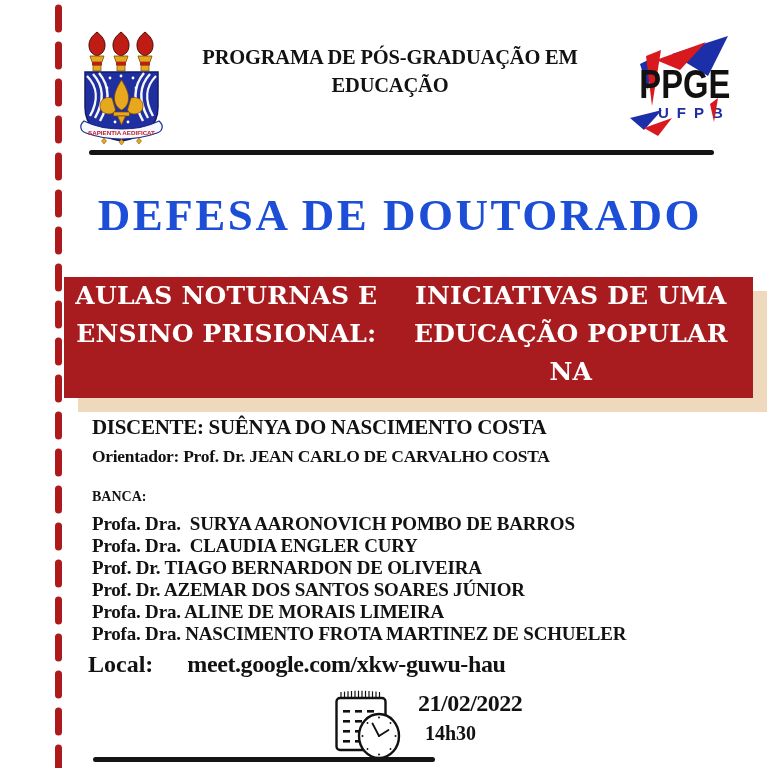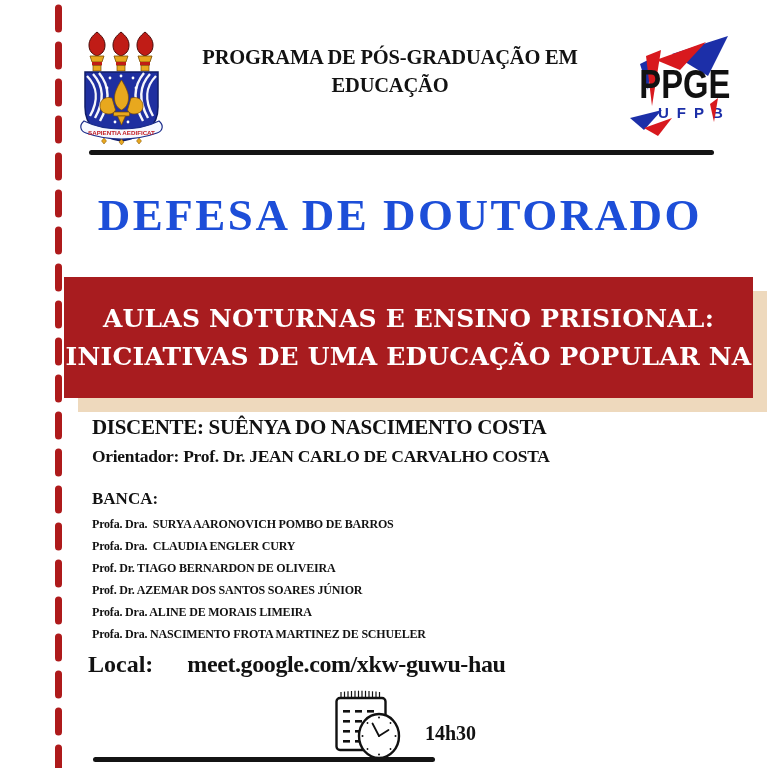--- a/index.html
+++ b/index.html
@@ -12,28 +12,28 @@
   .header-text{position:absolute;left:168px;top:44px;width:444px;text-align:center;
                font-weight:bold;font-size:20.5px;line-height:27.5px;letter-spacing:-0.2px;color:#121212;}
 
   .rule{position:absolute;left:89px;top:150px;width:625px;height:5px;background:#141414;border-radius:3px;}
 
   .event-title{position:absolute;left:80px;top:189px;width:640px;text-align:center;
                font-weight:bold;font-size:45px;letter-spacing:2.5px;color:#1d4ed8;}
 
   .banner-shadow{position:absolute;left:78px;top:291px;width:689px;height:121px;}
   .banner{position:absolute;left:64px;top:277px;width:689px;height:121px;
-          display:flex;flex-direction:column;justify-content:center;text-align:center;
+          display:flex;flex-direction:row;justify-content:center;text-align:center;
           font-family:"DejaVu Serif",serif;font-weight:bold;font-size:25px;line-height:38px;
           color:#ffffff;letter-spacing:0.2px;}
 
   .discente{position:absolute;left:92px;top:415px;font-weight:bold;font-size:21px;letter-spacing:-0.3px;}
   .orientador{position:absolute;left:92px;top:446px;font-weight:bold;font-size:17.5px;letter-spacing:-0.3px;}
-  .banca-label{position:absolute;left:92px;top:489px;font-weight:bold;font-size:17px;}
-  .banca-list{position:absolute;left:92px;top:513px;font-weight:bold;font-size:12px;
+  .banca-label{position:absolute;left:92px;top:489px;font-weight:bold;font-size:14px;}
+  .banca-list{position:absolute;left:92px;top:513px;font-weight:bold;font-size:19px;
               line-height:22px;letter-spacing:-0.2px;}
   .banca-list div{white-space:pre;}
 
   .local-row{position:absolute;left:88px;top:651px;font-weight:bold;font-size:24px;}
   .local-row .lbl{margin-right:34px;letter-spacing:0px;}
   .local-row .url{letter-spacing:-0.4px;}
 
   .cal-icon{position:absolute;left:334px;top:689px;}
   .date-text{position:absolute;left:418px;top:690px;font-weight:bold;font-size:24px;letter-spacing:-0.5px;}
   .time-text{position:absolute;left:425px;top:722px;font-weight:bold;font-size:20px;}
@@ -195,17 +195,18 @@
         <circle cx="56.5" cy="34" r="0.9"></circle>
       <circle cx="33.5" cy="60" r="0.9"></circle>
         <circle cx="56.5" cy="60" r="0.9"></circle>
     </g>
     <g stroke="#111111" stroke-width="1.8" stroke-linecap="round">
       <line x1="45" y1="47" x2="38.5" y2="34.5"></line>
       <line x1="45" y1="47" x2="54.5" y2="41"></line>
     </g>
   </svg>
 
+  <div class="date-text">21/02/2022</div>
   <div class="time-text">14h30</div>
 
   <div class="bottom-rule"></div>
 
 </div>
 
 </body></html>

